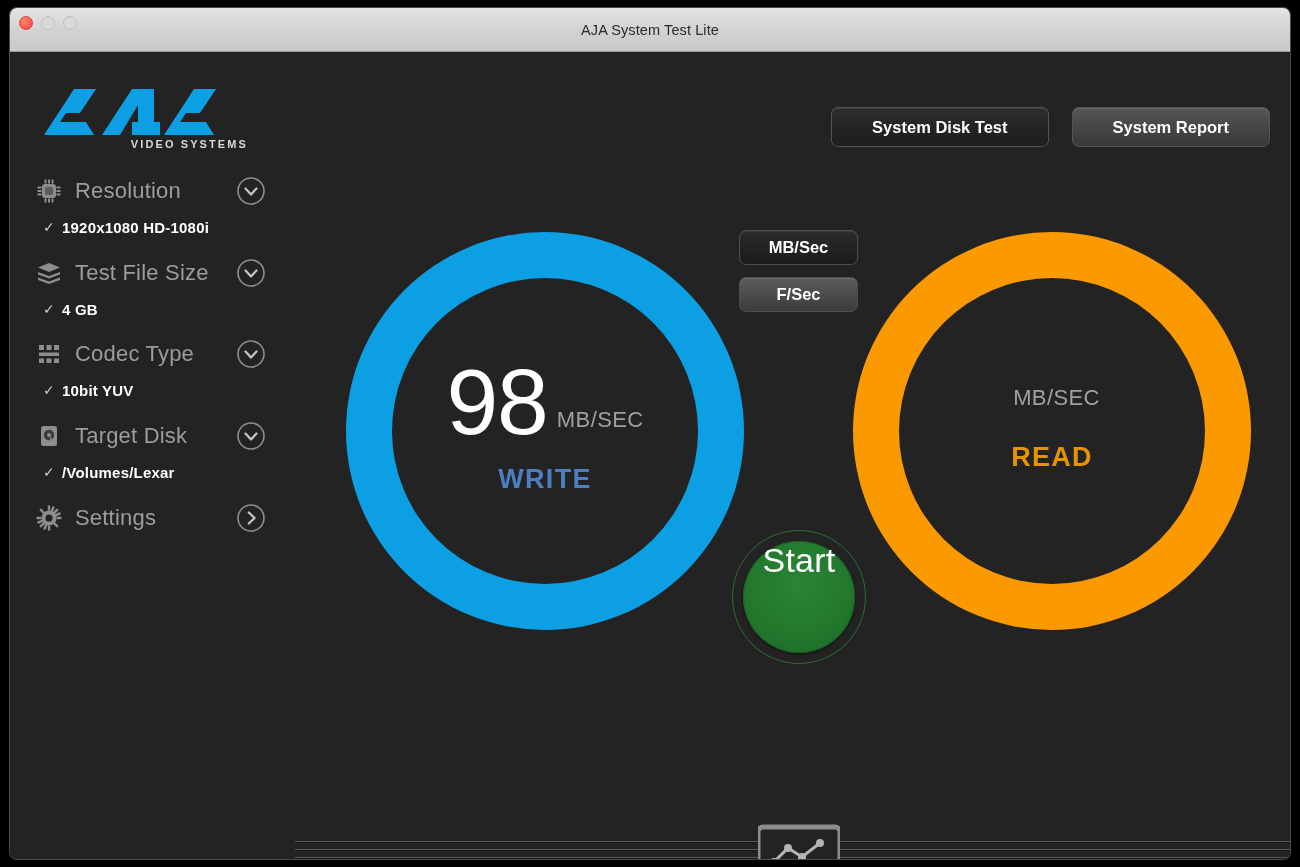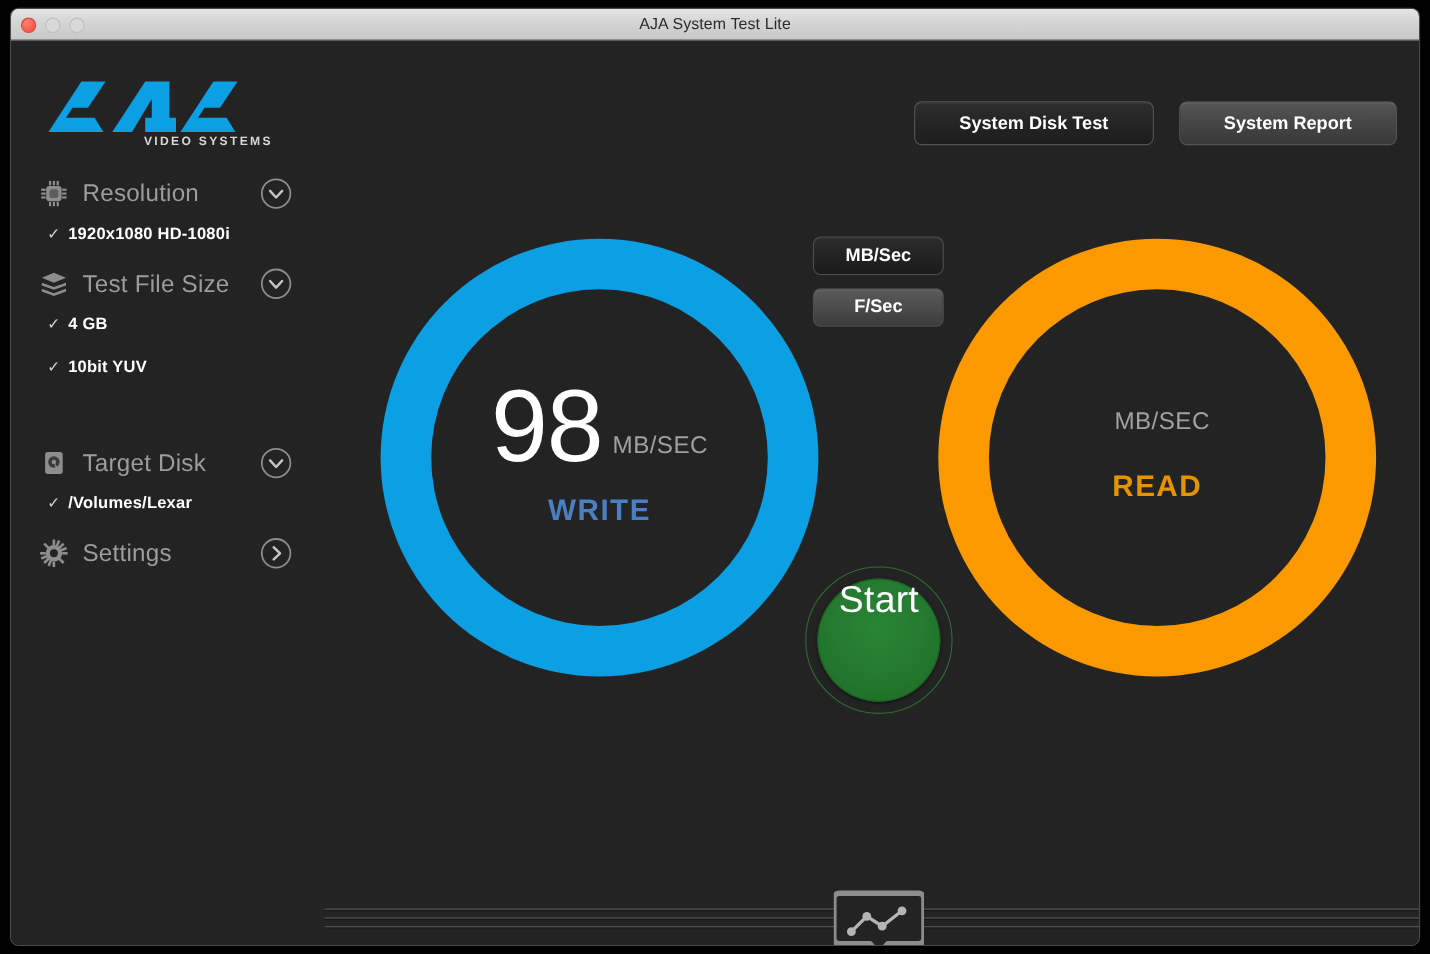--- a/index.html
+++ b/index.html
@@ -21,21 +21,21 @@
     height: 851px;
     border-radius: 7px;
     overflow: hidden;
     background: #232323;
     box-shadow: 0 0 0 1px #4a4a4a;
   }
 
   
   #titlebar {
     position: relative;
-    height: 29px;
+    height: 44px;
     background: linear-gradient(180deg, #e4e4e4 0%, #d3d3d3 50%, #c8c8c8 100%);
     border-bottom: 1px solid #9a9a9a;
     display: flex;
     align-items: center;
     justify-content: center;
   }
   #title-text {
     font-size: 14.5px;
     color: #2b2b2b;
     letter-spacing: .1px;
@@ -391,20 +391,42 @@
             </svg>
           </span>
         </div>
         <div class="nav-value">
           <span class="nav-check">✓</span>
           <span>4 GB</span>
         </div>
       </div>
 
       <div class="nav-group" style="top:281px">
+        <div class="nav-head">
+          <span class="ico">
+            <svg width="26" height="26" viewBox="0 0 26 26">
+              <g fill="#8d8d8d">
+                <rect x="3" y="4" width="5" height="5"></rect>
+                  <rect x="10.5" y="4" width="5" height="5"></rect>
+                  <rect x="18" y="4" width="5" height="5"></rect>
+                <rect x="3" y="11.5" width="20" height="3.5"></rect>
+                <rect x="3" y="17.5" width="5" height="4.5"></rect>
+                  <rect x="10.5" y="17.5" width="5" height="4.5"></rect>
+                  <rect x="18" y="17.5" width="5" height="4.5"></rect>
+              </g>
+            </svg>
+          </span>
+          <span class="nav-label">Codec Type</span>
+          <span class="nav-chevron">
+            <svg width="30" height="30" viewBox="0 0 30 30">
+              <circle cx="15" cy="15" r="13" fill="none" stroke="#8d8d8d" stroke-width="1.6"></circle>
+              <path d="M9.5 12.5 L15 18.5 L20.5 12.5" fill="none" stroke="#c6c6c6" stroke-width="2.2" stroke-linecap="round" stroke-linejoin="round"></path>
+            </svg>
+          </span>
+        </div>
         <div class="nav-value">
           <span class="nav-check">✓</span>
           <span>10bit YUV</span>
         </div>
       </div>
 
       <div class="nav-group" style="top:363px">
         <div class="nav-head">
           <span class="ico">
             <svg width="26" height="26" viewBox="0 0 26 26">

